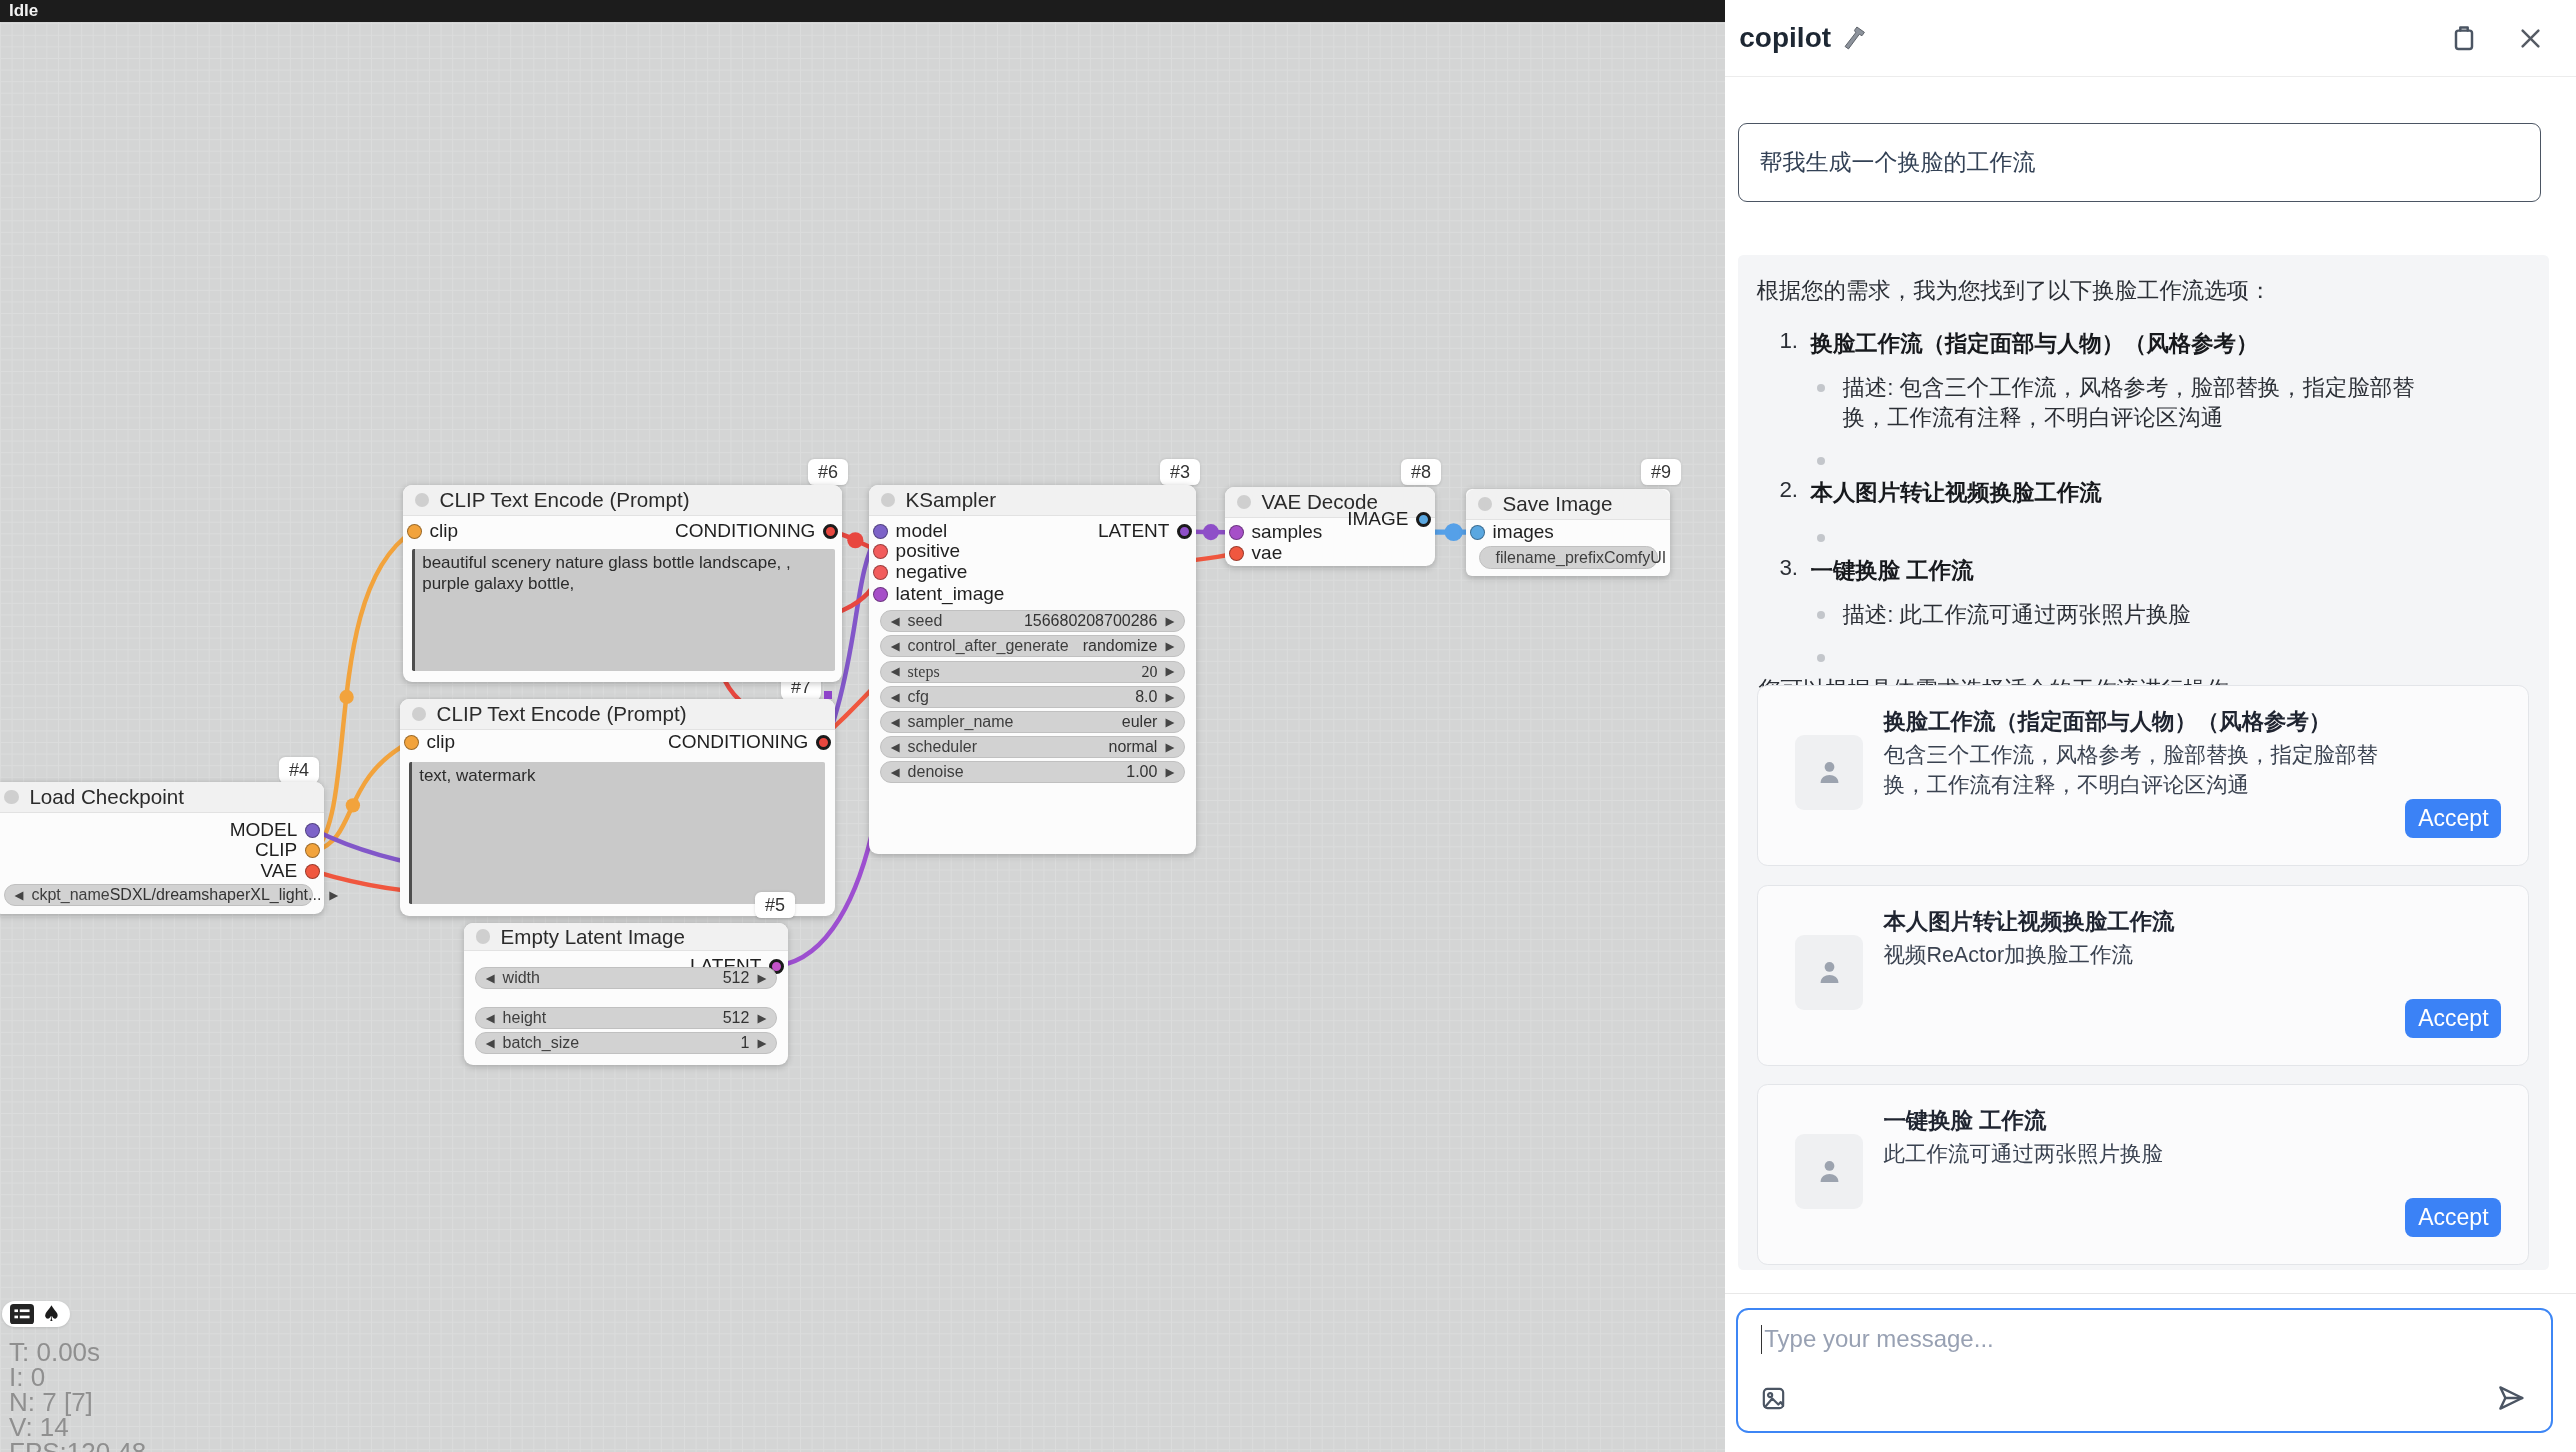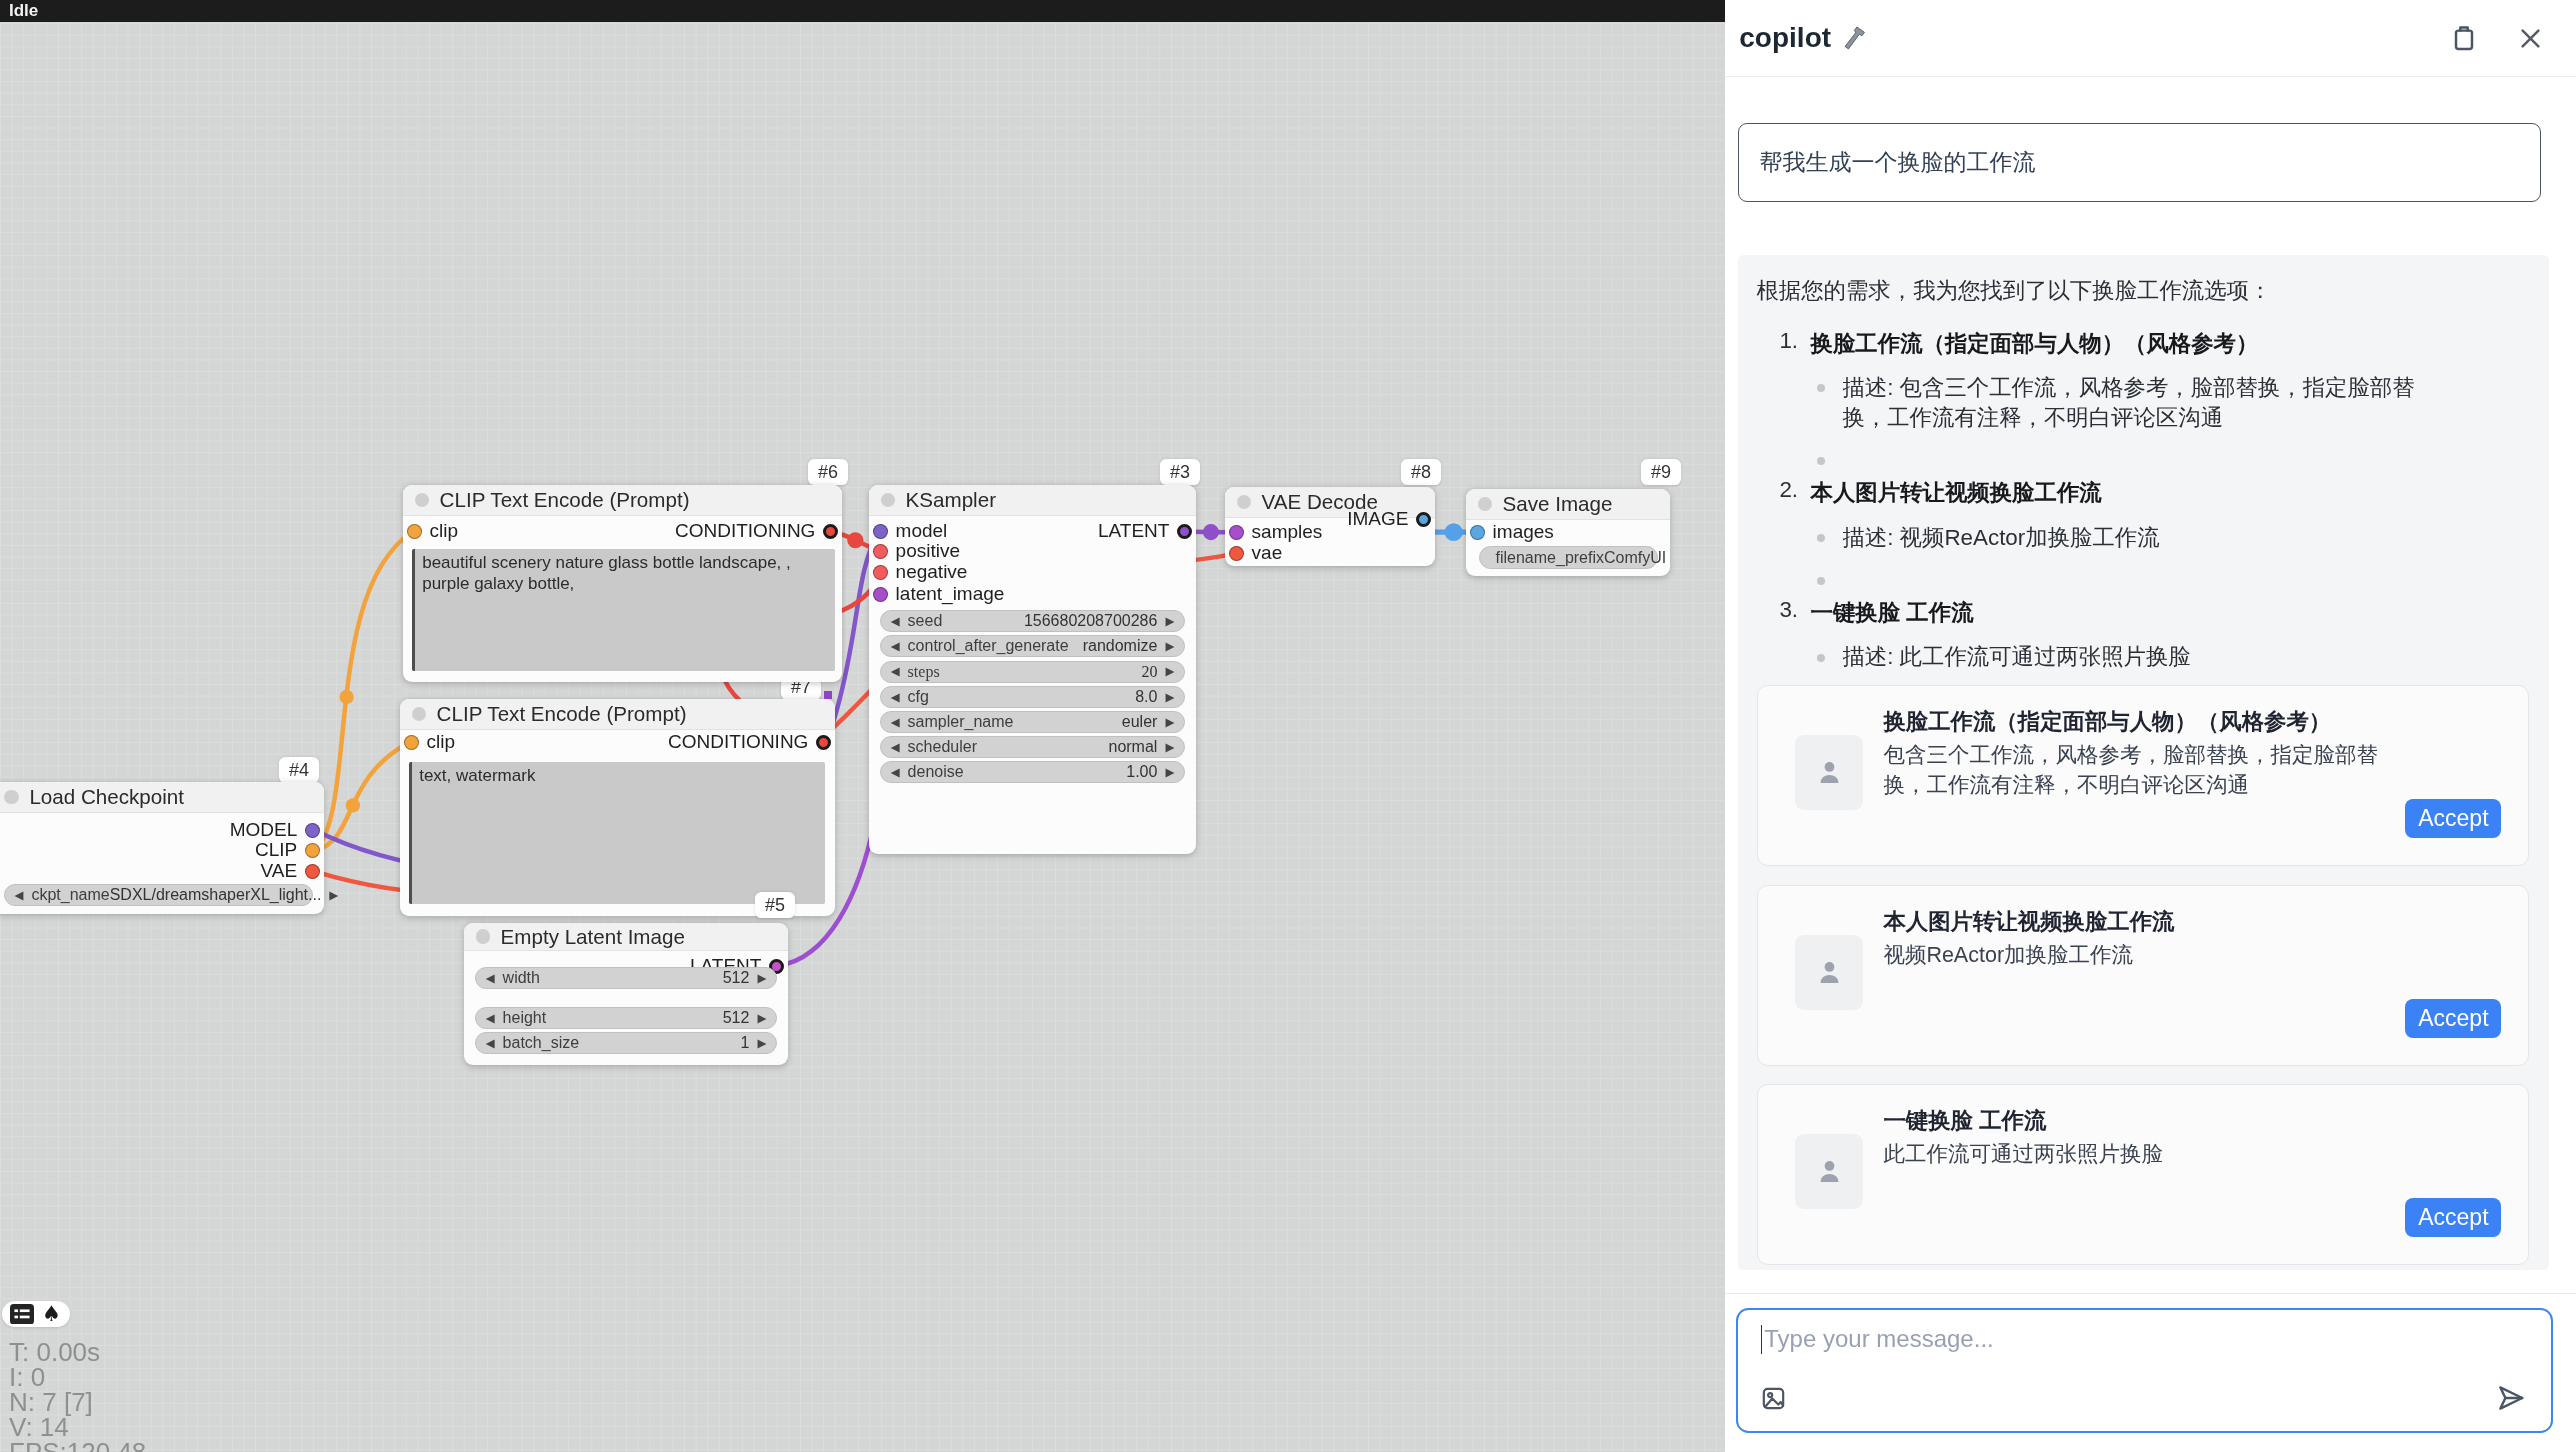--- a/index.html
+++ b/index.html
@@ -270,21 +270,21 @@
       <div class="port in" style="top:56px;">
           <span class="pdot c-vae"></span>
           <span>vae</span>
         </div>
       <div class="port out" style="top:22px;">
           <span>IMAGE</span>
           <span class="pdot c-img ring"></span>
         </div>
     </div>
 
-    <div class="node" style="left:1466px;top:489px;width:204px;height:87px;">
+    <div class="node" style="left:1466px;top:489px;width:204px;height:87px;border-radius:6px;">
       <div class="node-header">
         <span class="collapse-dot"></span>
         <span class="node-title">Save Image</span>
       </div>
       <div class="port in" style="top:33px;">
           <span class="pdot c-img"></span>
           <span>images</span>
         </div>
       <div class="widget noarrow" style="top:57px;left:12.5px;right:12.5px;height:23px;">
         <span>filename_prefix</span>
@@ -378,21 +378,20 @@
       <ul class="r-bullets">
         <li>描述: 包含三个工作流，风格参考，脸部替换，指定脸部替换，工作流有注释，不明白评论区沟通</li>
         <li class="empty"></li>
       </ul>
 
       <div class="r-item">
         <span class="r-num">2.</span>
         <span class="r-title">本人图片转让视频换脸工作流</span>
       </div>
       <ul class="r-bullets">
-        <li>描述: 视频ReActor加换脸工作流</li>
         <li class="empty"></li>
       </ul>
 
       <div class="r-item">
         <span class="r-num">3.</span>
         <span class="r-title">一键换脸 工作流</span>
       </div>
       <ul class="r-bullets">
         <li>描述: 此工作流可通过两张照片换脸</li>
         <li class="empty"></li>

